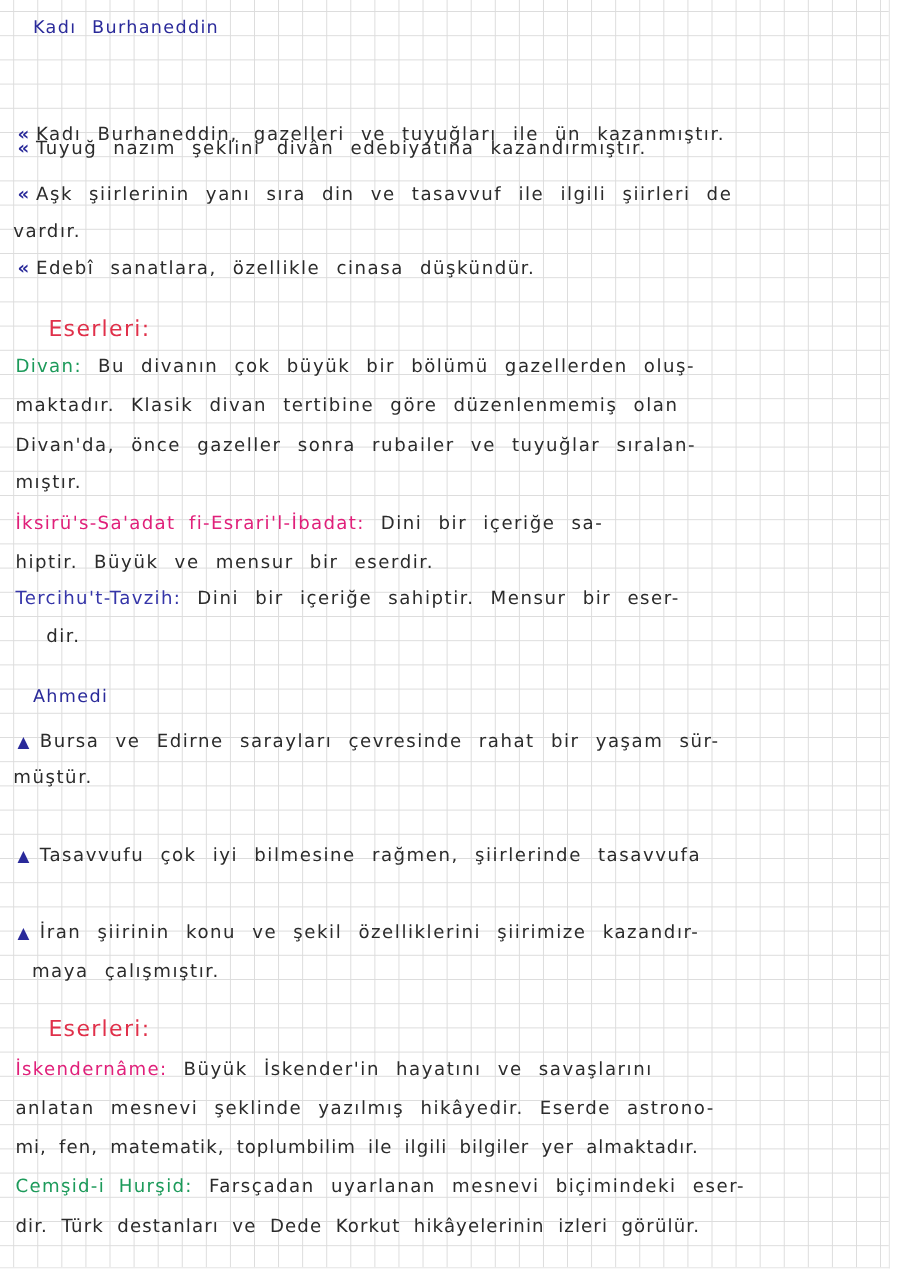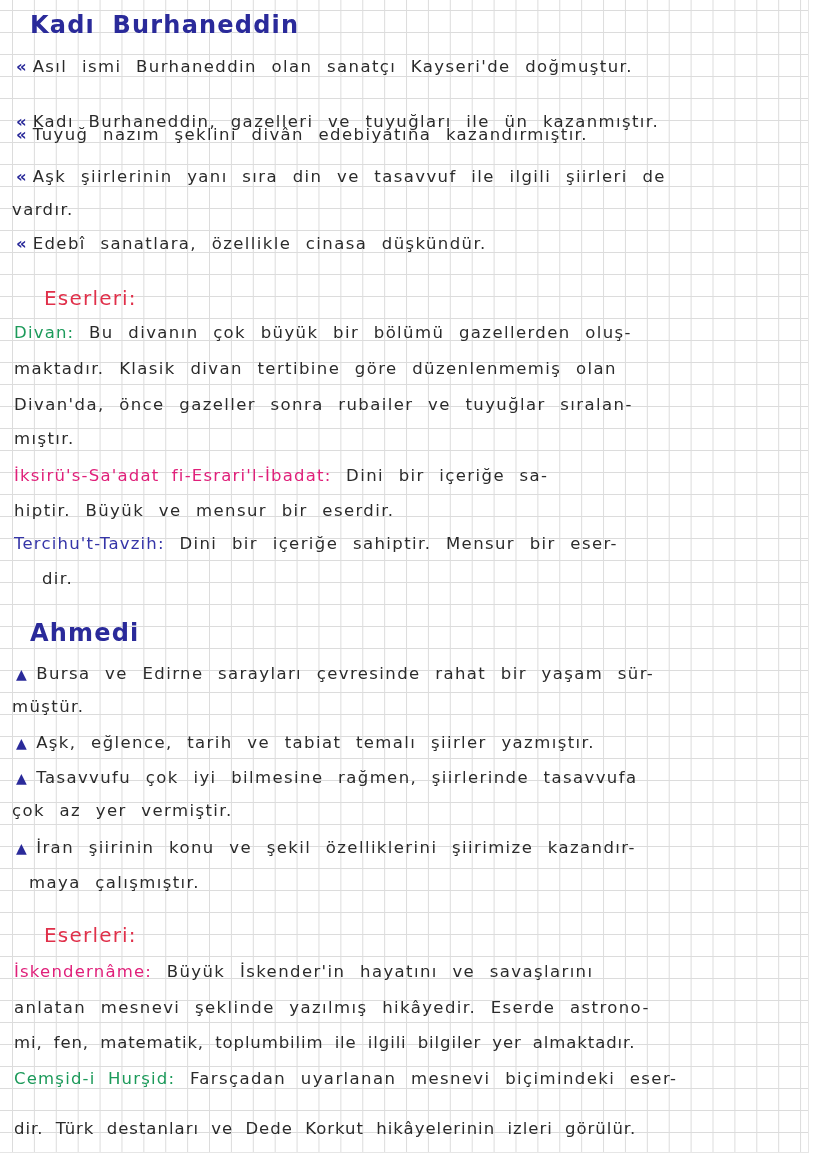--- a/index.html
+++ b/index.html
@@ -14,40 +14,37 @@
       background-size: 21.9px 22px, 21.9px 22px;
       background-position: 12px 0, 0 10px;
       border-right: 1px solid #e6e6e6;
       border-bottom: 1px solid #e6e6e6;
     }
     .line {
       position: absolute; left: 16px; white-space: nowrap;
       font-size: 16.5px; color: #2b2b2b; letter-spacing: 1.4px;
       word-spacing: 8px; line-height: 22px;
     }
-    .title { font-size: 24px; font-weight: bold; letter-spacing: 1.2px; }
+    .title { font-size: 16px; font-weight: normal; letter-spacing: 1.2px; }
     .navy { color: #2a2a9a; }
     .red { color: #e0304a; }
     .green { color: #1c9a5a; }
     .magenta { color: #e0207a; }
     .blue { color: #3535a8; }
     .bullet { color: #2a2a9a; font-weight: bold; margin-right: 8px; letter-spacing: -2px; }
     .tri { color: #2a2a9a; font-weight: bold; margin-right: 8px; font-size: 14px; }
     .label { font-weight: normal; letter-spacing: 1.2px; word-spacing: 6px; }
   </style>
 </head>
 <body>
 
 <div class="page">
 
   <div class="line title navy" style="top:14px;left:30px;">Kadı Burhaneddin</div>
 
-  <div class="line" style="top:56px;">
-    <span class="bullet">«</span><span>Asıl ismi Burhaneddin olan sanatçı Kayseri'de doğmuştur.</span>
-  </div>
   <div class="line" style="top:90px;margin-top:21px;">
     <span class="bullet">«</span><span>Kadı Burhaneddin, gazelleri ve tuyuğları ile ün kazanmıştır.</span>
   </div>
   <div class="line" style="top:124px;">
     <span class="bullet">«</span><span>Tuyuğ nazım şeklini divân edebiyatına kazandırmıştır.</span>
   </div>
   <div class="line" style="top:166px;">
     <span class="bullet">«</span><span>Aşk şiirlerinin yanı sıra din ve tasavvuf ile ilgili şiirleri de</span>
   </div>
   <div class="line" style="top:199px;left:12px;">vardır.</div>
@@ -76,40 +73,36 @@
     <span>Dini bir içeriğe sahiptir. Mensur bir eser-</span>
   </div>
   <div class="line" style="top:568px;left:14px;padding-left:28px;">dir.</div>
 
   <div class="line title navy" style="top:622px;left:30px;">Ahmedi</div>
 
   <div class="line" style="top:663px;">
     <span class="tri">▲</span><span>Bursa ve Edirne sarayları çevresinde rahat bir yaşam sür-</span>
   </div>
   <div class="line" style="top:696px;left:12px;">müştür.</div>
-  <div class="line" style="top:732px;">
-    <span class="tri">▲</span><span>Aşk, eğlence, tarih ve tabiat temalı şiirler yazmıştır.</span>
-  </div>
   <div class="line" style="top:767px;">
     <span class="tri">▲</span><span>Tasavvufu çok iyi bilmesine rağmen, şiirlerinde tasavvufa</span>
   </div>
-  <div class="line" style="top:800px;left:12px;">çok az yer vermiştir.</div>
   <div class="line" style="top:837px;">
     <span class="tri">▲</span><span>İran şiirinin konu ve şekil özelliklerini şiirimize kazandır-</span>
   </div>
   <div class="line" style="top:872px;left:12px;padding-left:17px;">maya çalışmıştır.</div>
 
   <div class="line title red" style="top:924px;left:44px;font-weight:normal;font-size:20px;">Eserleri:</div>
 
   <div class="line" style="top:961px;left:14px;">
     <span class="label magenta">İskendernâme:</span>
     <span>Büyük İskender'in hayatını ve savaşlarını</span>
   </div>
   <div class="line" style="top:997px;left:14px;">anlatan mesnevi şeklinde yazılmış hikâyedir. Eserde astrono-</div>
   <div class="line" style="top:1032px;left:14px;letter-spacing:0.9px;word-spacing:5px;">mi, fen, matematik, toplumbilim ile ilgili bilgiler yer almaktadır.</div>
 
   <div class="line" style="top:1068px;left:14px;">
     <span class="label green">Cemşid-i Hurşid:</span>
     <span>Farsçadan uyarlanan mesnevi biçimindeki eser-</span>
   </div>
-  <div class="line" style="top:1104px;left:14px;letter-spacing:1px;word-spacing:6px;margin-top:14px;">dir. Türk destanları ve Dede Korkut hikâyelerinin izleri görülür.</div>
+  <div class="line" style="top:1104px;left:14px;letter-spacing:1px;word-spacing:6px;">dir. Türk destanları ve Dede Korkut hikâyelerinin izleri görülür.</div>
 
 </div>
 
 </body></html>

